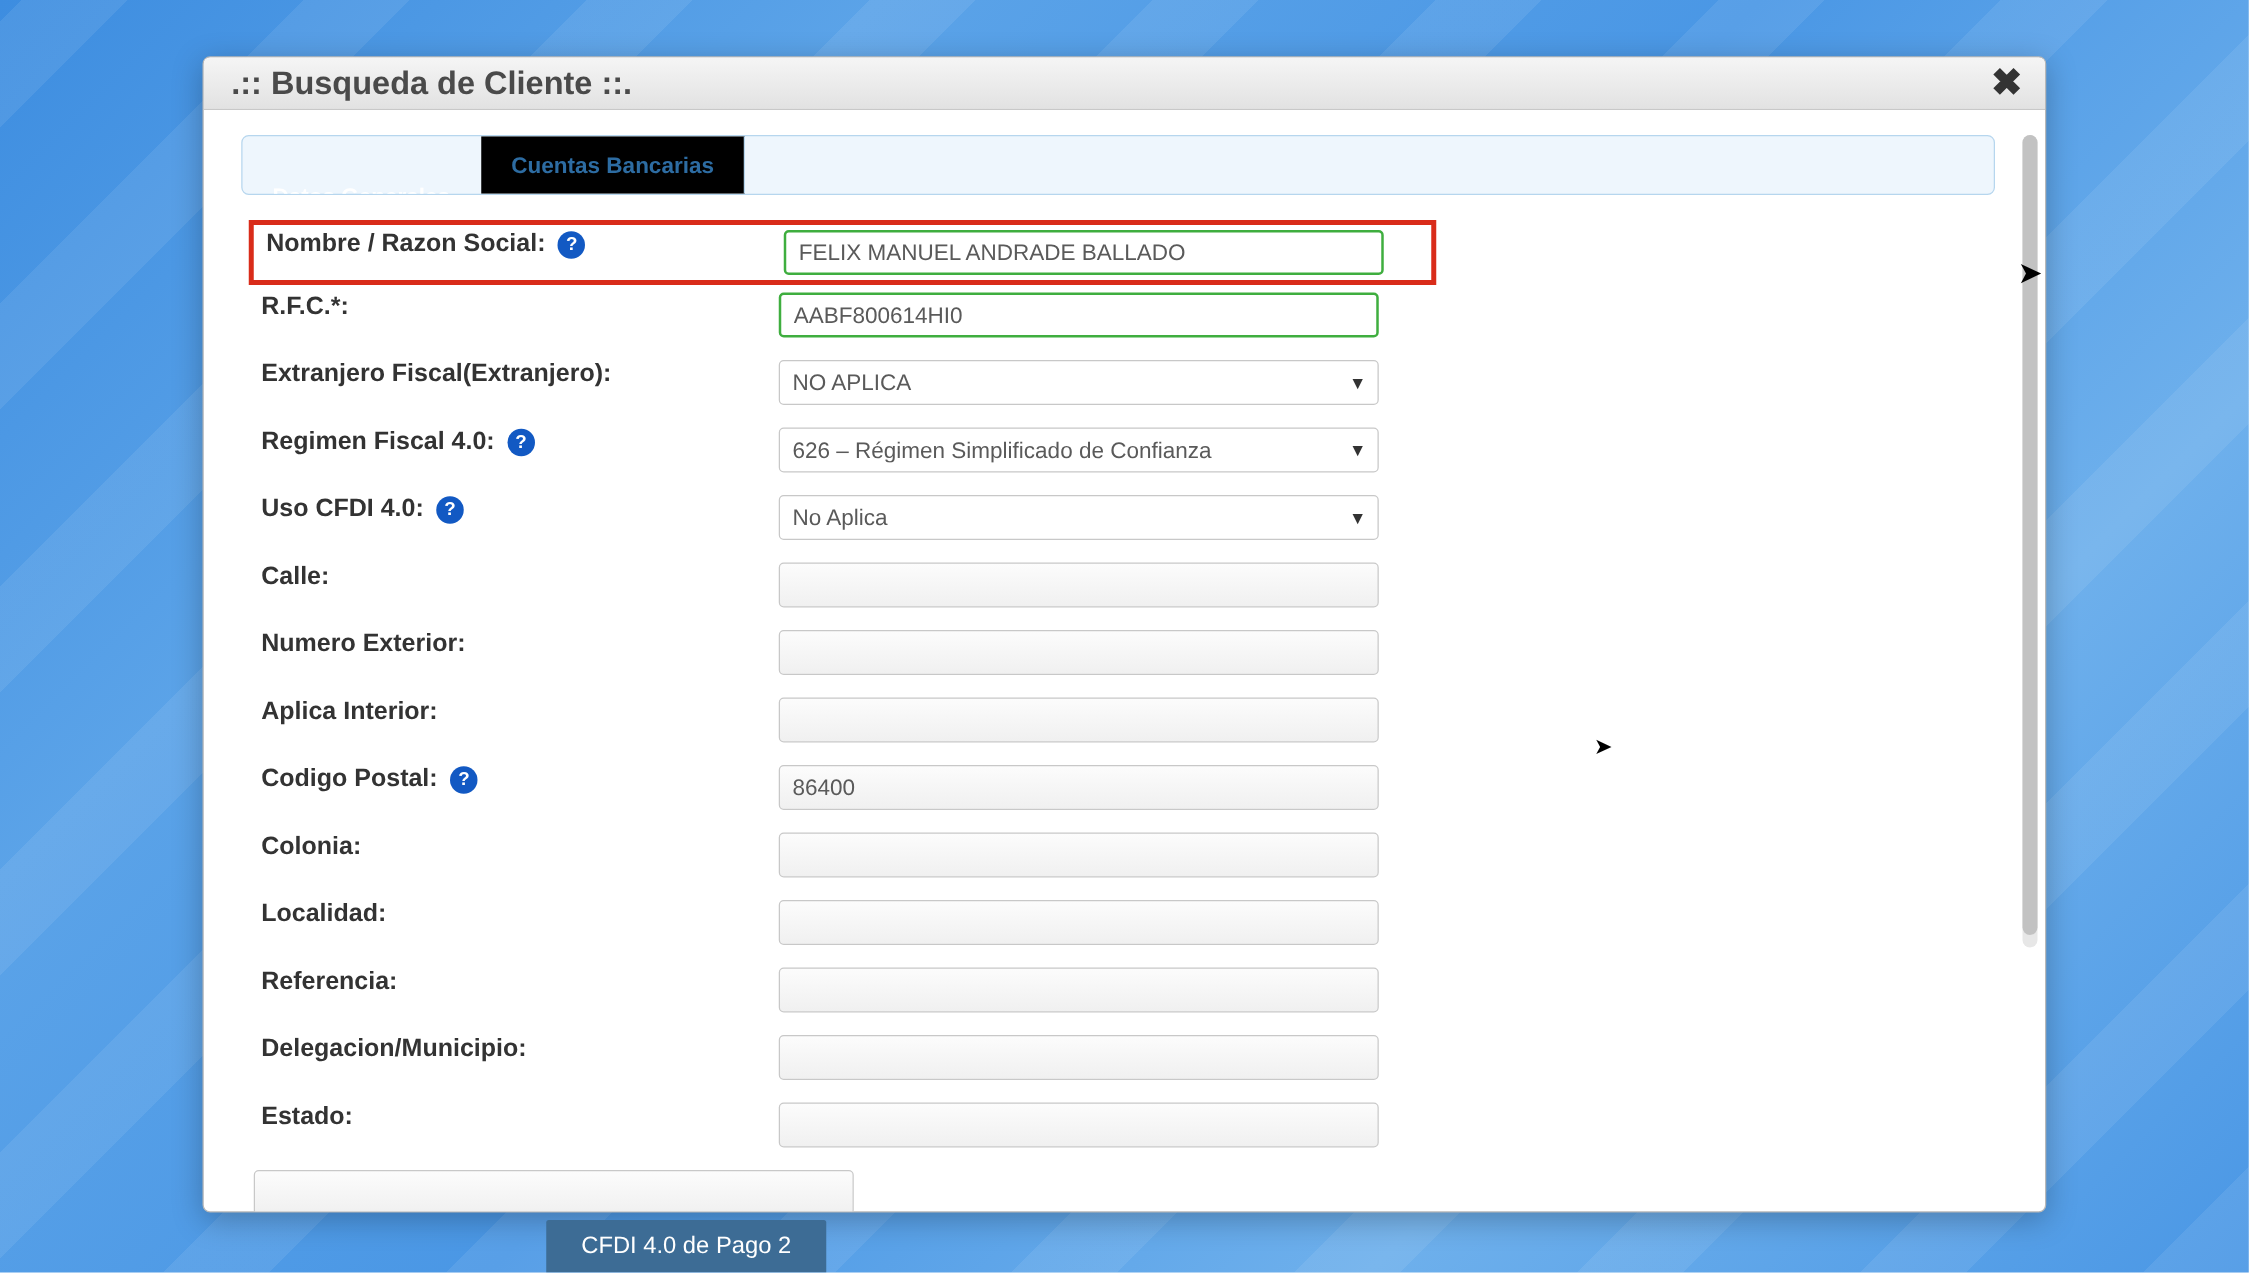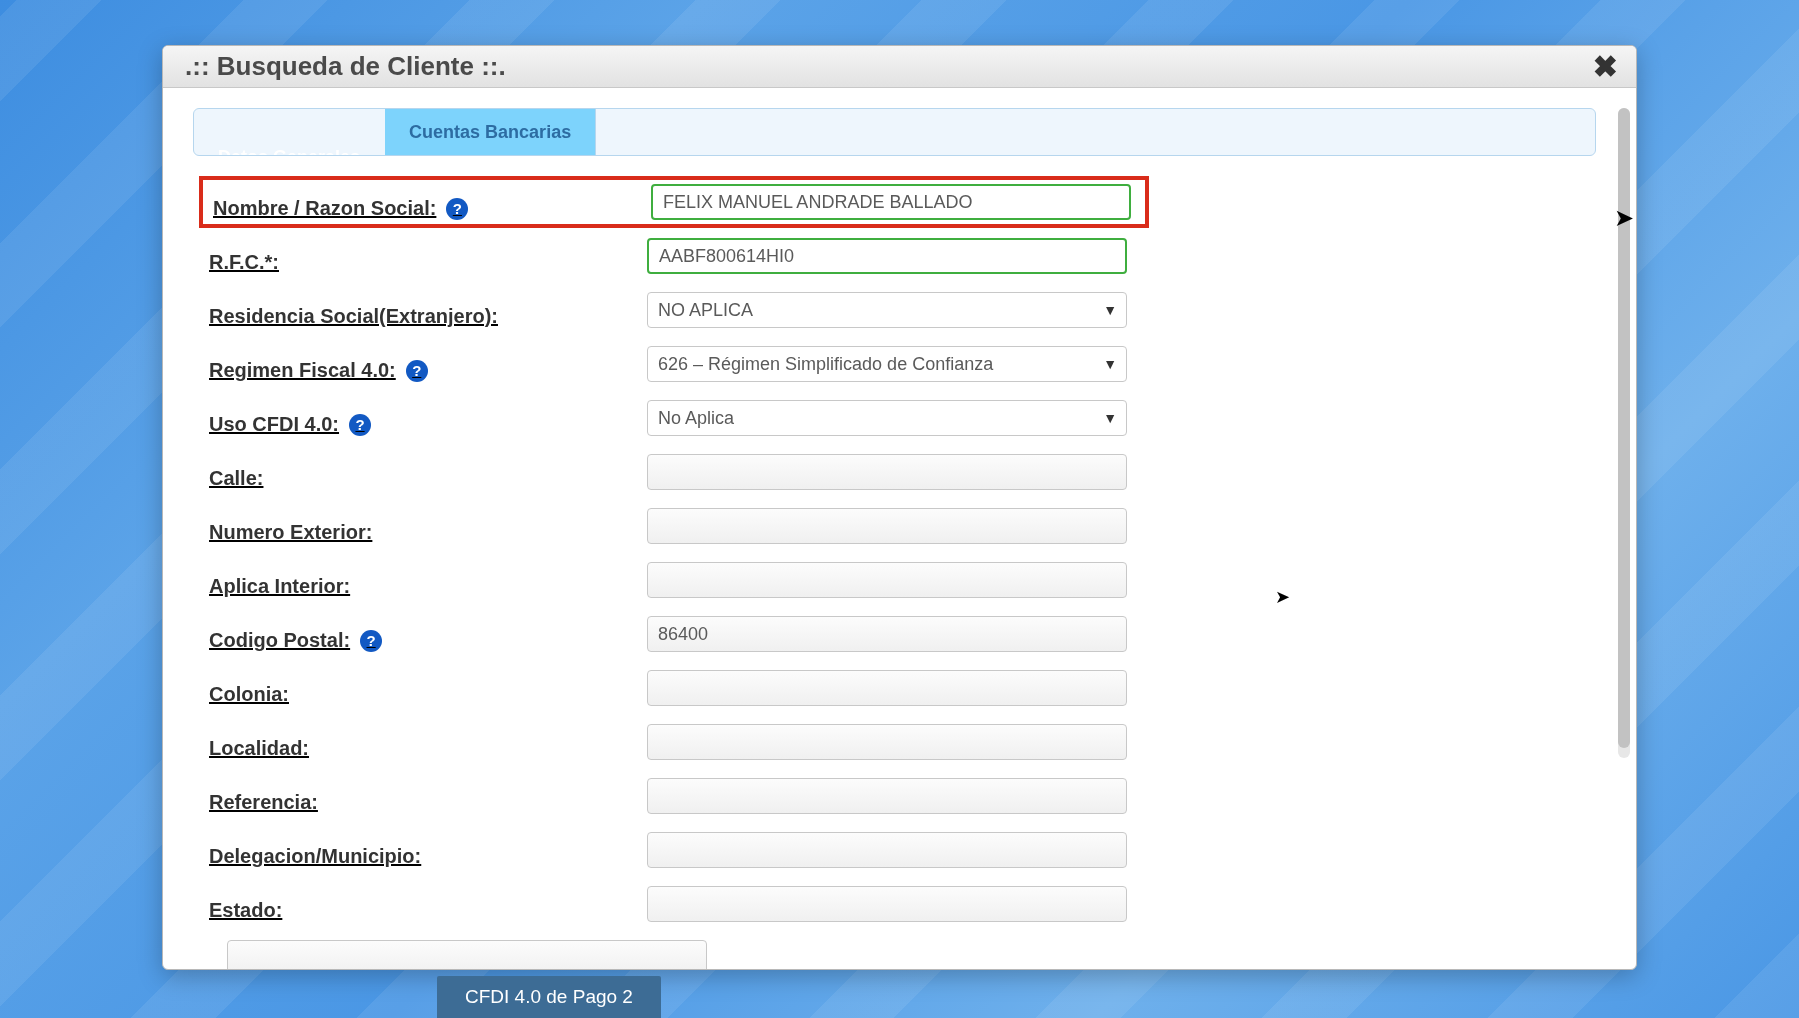--- a/index.html
+++ b/index.html
@@ -96,32 +96,31 @@
     font-weight: bold;
     border-right: 1px solid #b6d6ee;
     cursor: pointer;
   }
   .tab.active {
     background: linear-gradient(#57a8e9, #3e8fd6);
     color: #ffffff;
     margin-top: 48px;
   }
   .tab.inactive {
-    background: #7dd3fc;
+    background: #000000;
     color: #2d6ca2;
   }
   .form-area {
     padding: 24px 10px 10px 10px;
   }
   .form-row {
     display: flex;
-    align-items: flex-end;
+    align-items: flex-start;
     margin-bottom: 14px;
     min-height: 40px;
-    text-decoration: underline;
   }
   .form-row.highlighted {
     border: 4px solid #d92c1a;
     padding: 4px 6px 4px 4px;
     margin-left: -4px;
     margin-bottom: 6px;
     margin-top: -4px;
     width: 950px;
   }
   .label-cell {
@@ -143,21 +142,20 @@
     border-radius: 50%;
     background: #1259c3;
     color: #fff;
     font-size: 15px;
     font-weight: bold;
     cursor: pointer;
     flex-shrink: 0;
   }
   .input-cell {
     width: 480px;
-    margin-left: 24px;
   }
   .text-input, .select-input {
     width: 100%;
     height: 36px;
     padding: 4px 10px;
     font-size: 18px;
     border: 1px solid #c8c8c8;
     border-radius: 4px;
     background: linear-gradient(#fcfcfc, #f0f0f0);
     color: #5a5a5a;
@@ -253,21 +251,21 @@
         <div class="label-cell">
           <span>R.F.C.*:</span>
         </div>
         <div class="input-cell">
           <input type="text" class="text-input green-border" value="AABF800614HI0" style="">
         </div>
       </div>
 
       <div class="form-row">
         <div class="label-cell">
-          <span>Residencia Social(Extranjero):</span>
+          <span>Extranjero Fiscal(Extranjero):</span>
         </div>
         <div class="input-cell select-wrap">
           <select class="select-input">
             <option>NO APLICA</option>
           </select>
           <span class="select-arrow">▼</span>
         </div>
       </div>
 
       <div class="form-row">

